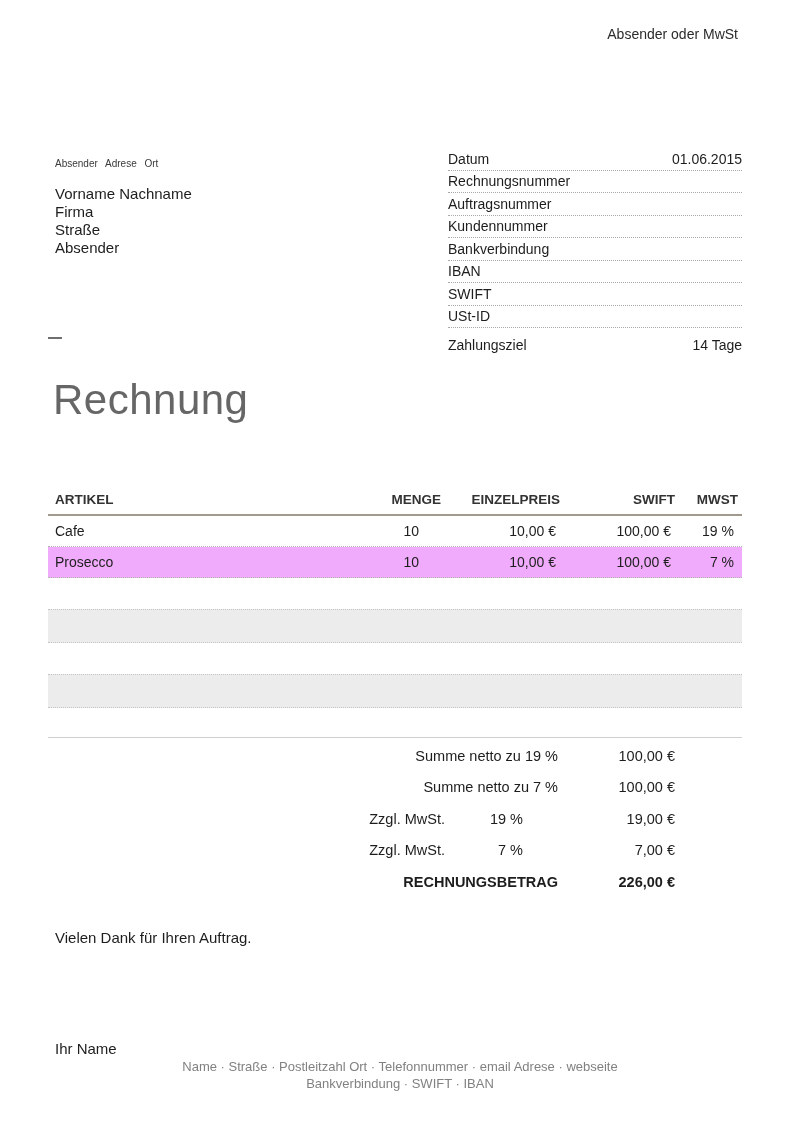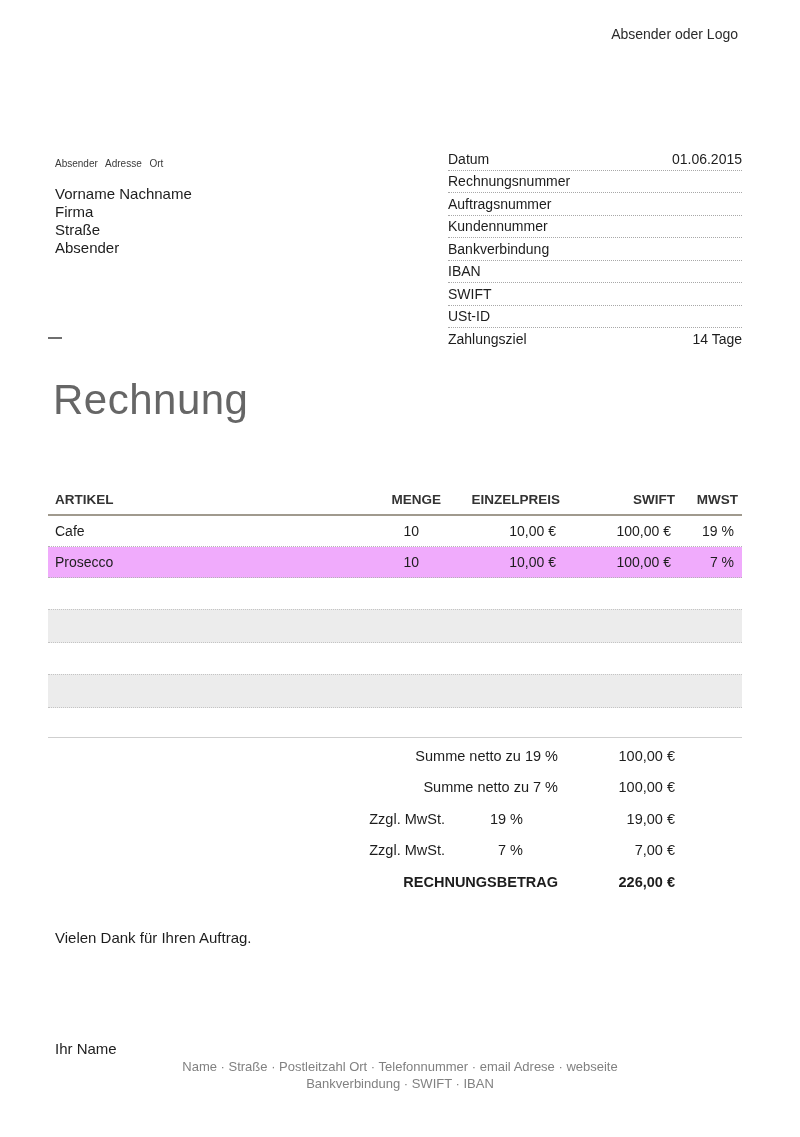--- a/index.html
+++ b/index.html
@@ -23,21 +23,21 @@
     font-size:10px; color:#3a3a3a; word-spacing:5px; margin:0 0 16px 0;
   }
   .recipient-line { font-size:15px; line-height:18px; }
 
   
   .meta { position:absolute; left:448px; top:148px; width:294px; }
   .meta-row {
     display:flex; justify-content:space-between; align-items:center;
     height:21.5px; border-bottom:1px dotted #a8a8a8; font-size:14px;
   }
-  .meta-row:last-child { border-bottom:none; }
+  .meta-row:last-child { border-bottom:none;margin-top:6px; }
   .meta-label { color:#1d1d1d; }
   .meta-value { color:#1d1d1d; text-align:right; }
 
   
   .fold-mark {
     position:absolute; left:48px; top:337px; width:14px; height:2px;
     background:#6f6f6f;
   }
 
   
@@ -90,24 +90,24 @@
   .footer {
     position:absolute; left:0; top:1058px; width:800px;
     text-align:center; font-size:13px; line-height:17px; color:#818181;
   }
 </style>
 </head>
 <body>
 
 <div class="page">
 
-  <div class="sender-logo">Absender oder Logo</div>
+  <div class="sender-logo">Absender oder MwSt</div>
 
   <div class="recipient">
-    <p class="return-address">Absender Adresse Ort</p>
+    <p class="return-address">Absender Adrese Ort</p>
     <div class="recipient-line">Vorname Nachname</div>
     <div class="recipient-line">Firma</div>
     <div class="recipient-line">Straße</div>
     <div class="recipient-line">Absender</div>
   </div>
 
   <div class="meta">
     <div class="meta-row">
       <span class="meta-label">Datum</span>
       <span class="meta-value">01.06.2015</span>

